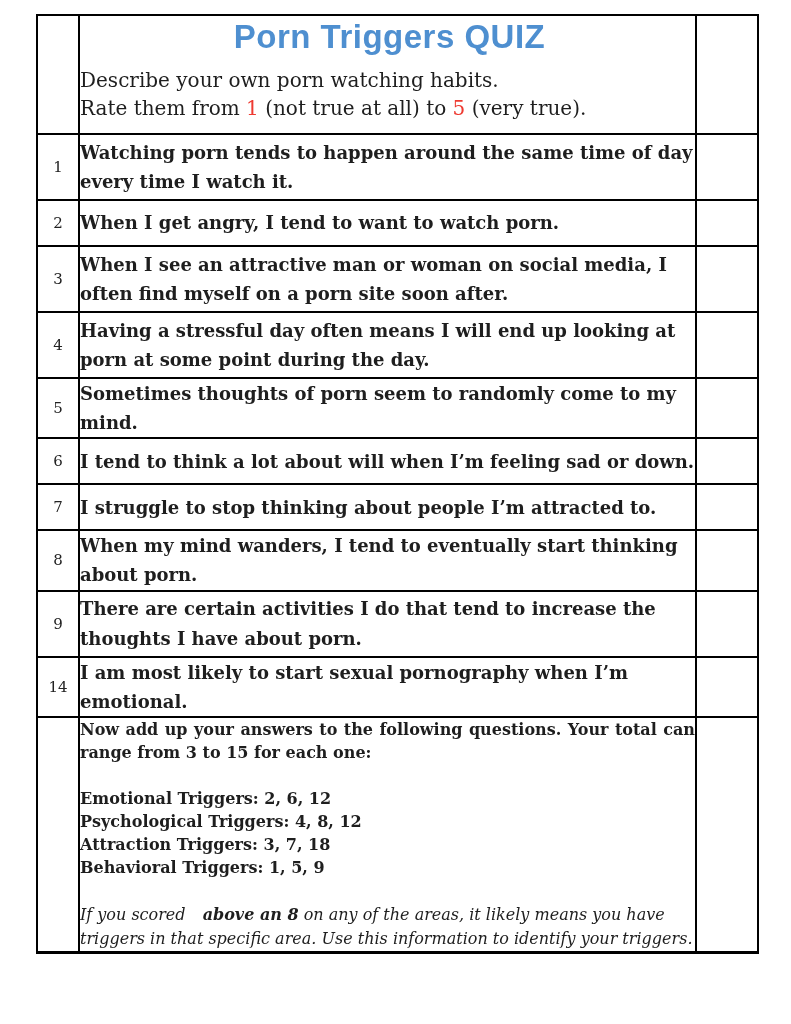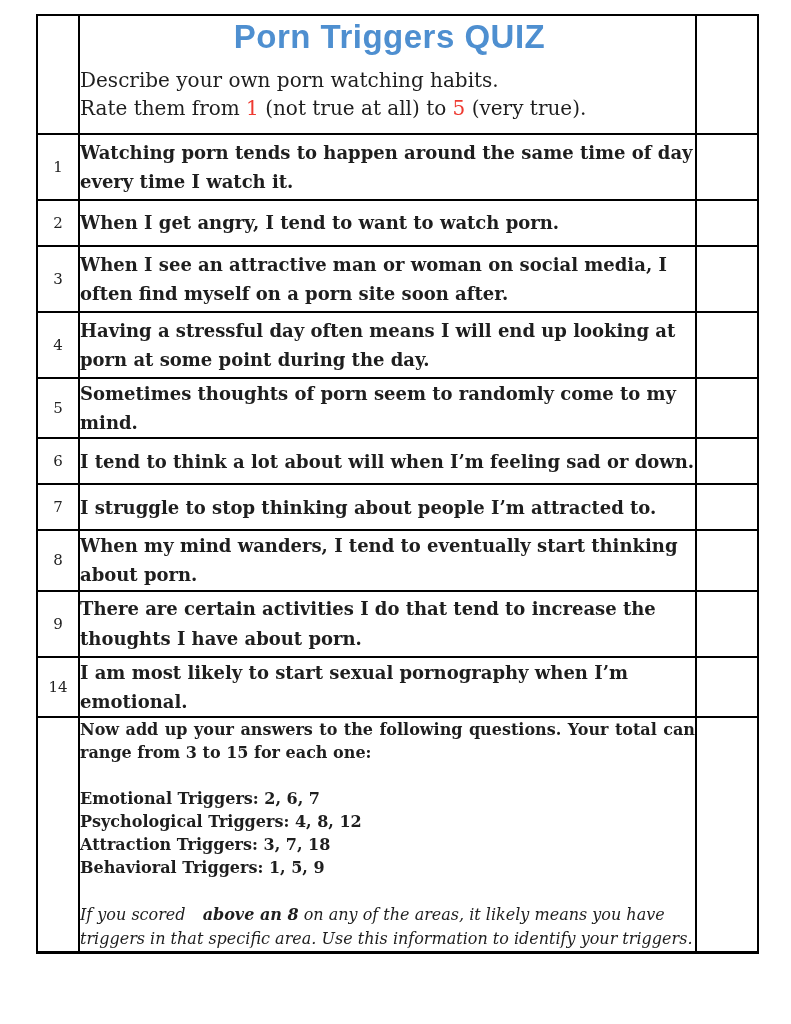--- a/index.html
+++ b/index.html
@@ -166,21 +166,21 @@
       <td class="num-cell">14</td>
       <td class="q-cell">I am most likely to start sexual pornography when I’m emotional.</td>
       <td class="ans-cell"></td>
     </tr>
 
     <tr class="rh-footer">
       <td class="num-cell"></td>
       <td class="footer-cell">
         <p class="scoring-intro">Now add up your answers to the following questions. Your total can range from 3 to 15 for each one:</p>
         <div class="categories">
-          <p>Emotional Triggers: 2, 6, 7</p>
+          <p>Emotional Triggers: 2, 6, 12</p>
           <p>Psychological Triggers: 4, 8, 12</p>
           <p>Attraction Triggers: 3, 7, 18</p>
           <p>Behavioral Triggers: 1, 5, 9</p>
         </div>
         <p class="scoring-note"><span>If you scored </span><b>above an 8</b><span> on any of the areas, it likely means you have triggers in that specific area. Use this information to identify your triggers.</span></p>
       </td>
       <td class="ans-cell"></td>
     </tr>
   </tbody>
     </table>

